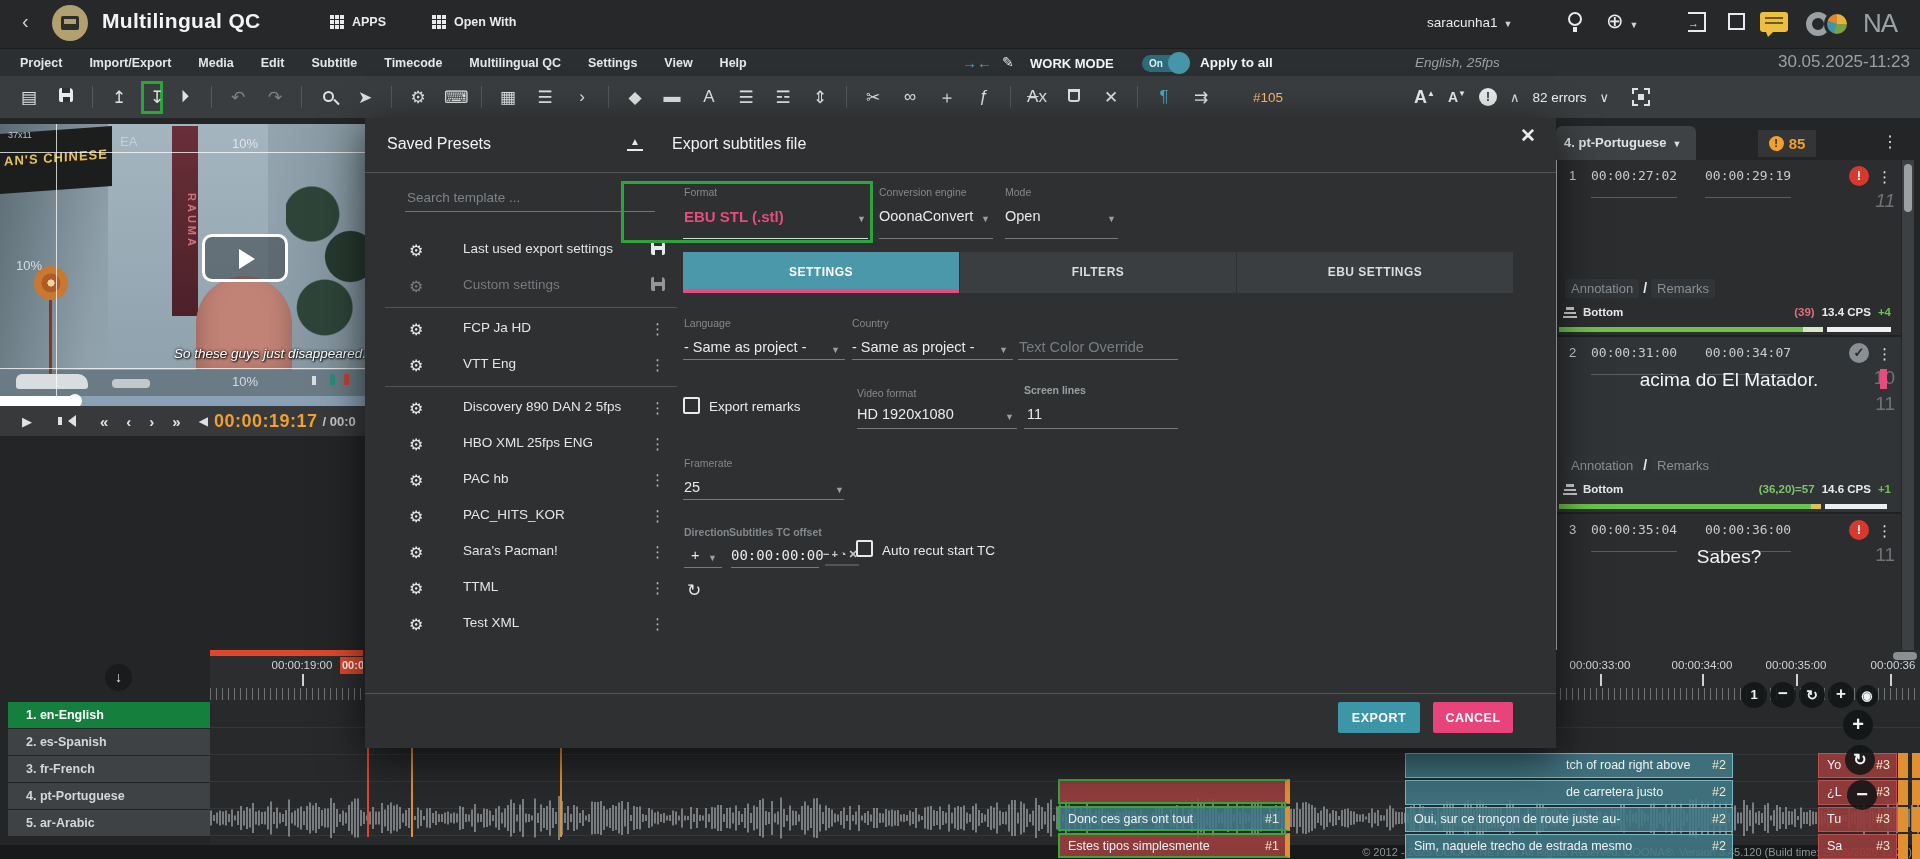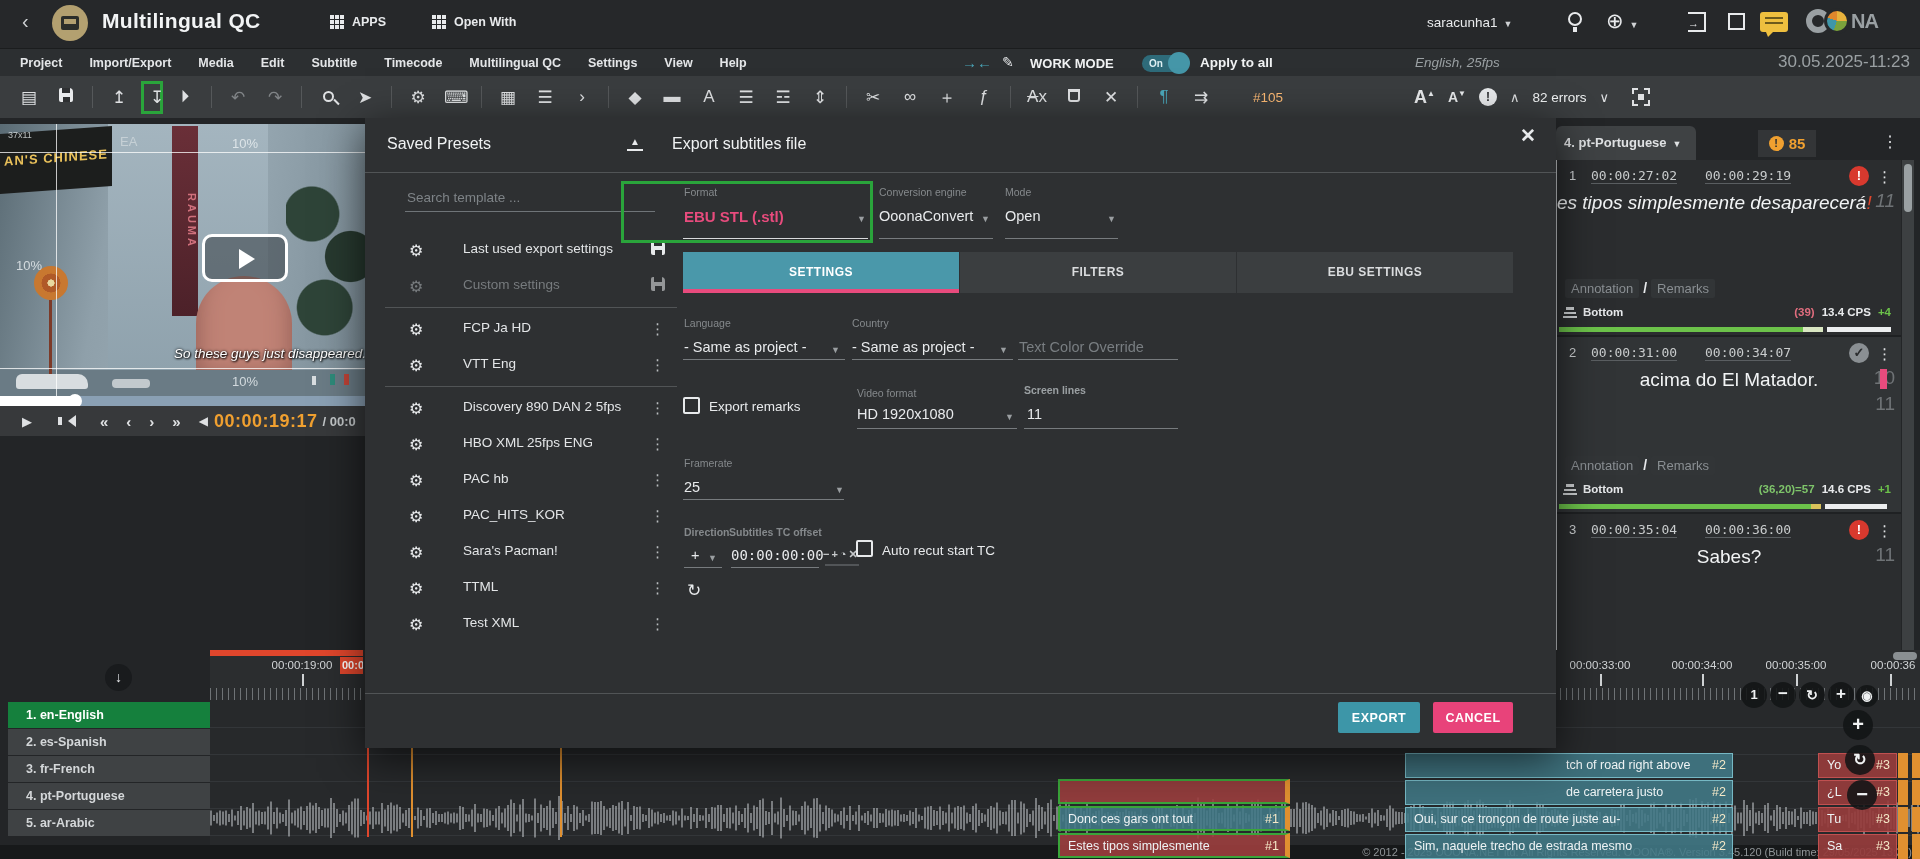--- a/index.html
+++ b/index.html
@@ -26,21 +26,21 @@
 .exit b{position:absolute;right:5px;top:1px;font-weight:normal}
 .fsq{position:absolute;left:1728px;top:13px;width:17px;height:17px;border:2px solid #e8eaec;background:
  linear-gradient(#26282a 0 0) 50% 0/7px 4px no-repeat,linear-gradient(#26282a 0 0) 50% 100%/7px 4px no-repeat,
  linear-gradient(#26282a 0 0) 0 50%/4px 7px no-repeat,linear-gradient(#26282a 0 0) 100% 50%/4px 7px no-repeat}
 .chat{position:absolute;left:1760px;top:12px;width:28px;height:20px;background:#eebf3f;border-radius:3px}
 .chat:before{content:"";position:absolute;left:5px;top:5px;width:18px;height:2px;background:#6d5a1c;box-shadow:0 5px 0 #6d5a1c}
 .chat:after{content:"";position:absolute;left:6px;top:20px;border:5px solid transparent;border-top-color:#eebf3f;border-left-width:2px}
 .oologo{position:absolute;left:1806px;top:8px;display:flex;align-items:center}
 .oologo .o1{width:24px;height:24px;border:6px solid #9aa0a3;border-radius:50%}
 .oologo .o2{width:26px;height:26px;border-radius:50%;margin-left:-6px;background:conic-gradient(#e8b23c 0 90deg,#7ba23c 90deg 200deg,#3f96a8 200deg 290deg,#e0872c 290deg);border:3px solid #26282a}
-.oologo .na{font-size:20px;font-weight:bold;color:#9aa0a3;letter-spacing:-1px;margin-left:1px}
+.oologo .na{font-size:26px;font-weight:normal;color:#9aa0a3;letter-spacing:-1px;margin-left:13px}
 
 #mnu{position:absolute;left:0;top:48px;width:1920px;height:28px;background:#2c2f31;border-top:1px solid #1b1d1e}
 #mnu nav{display:flex;gap:27px;padding-left:20px;align-items:center;height:28px}
 #mnu nav span{font-size:12.5px;font-weight:bold;color:#e4e6e8;white-space:nowrap}
 #mnu .colps{position:absolute;left:962px;top:5px;color:#4aa7ba;font-size:15px;font-weight:bold}
 #mnu .pen{position:absolute;left:1002px;top:5px;font-size:14px;color:#e8eaec}
 #mnu .wm{position:absolute;left:1030px;top:7px;font-size:13px;font-weight:bold;color:#f0f2f3}
 #mnu .tgl{position:absolute;left:1142px;top:6px;width:46px;height:17px;border-radius:9px;background:#2e6b7a;color:#dff0f3;font-size:10px;font-weight:bold;line-height:17px;padding-left:7px}
 #mnu .tgl:after{content:"";position:absolute;right:-2px;top:-3px;width:22px;height:22px;border-radius:50%;background:#4596a8}
 #mnu .apply{position:absolute;left:1200px;top:6px;font-size:13.5px;font-weight:bold;color:#f0f2f3}
@@ -110,21 +110,21 @@
 #rp .badge{position:absolute;left:202px;top:12px;width:58px;height:27px;background:#333537;display:flex;align-items:center;justify-content:center;gap:5px}
 #rp .badge .ic{width:15px;height:15px;border-radius:50%;background:#f0a030;color:#2c2e30;font-size:11px;font-weight:bold;text-align:center;line-height:15px}
 #rp .badge .n{color:#f0a030;font-size:15px;font-weight:bold}
 #rp .kebab{position:absolute;left:326px;top:14px;font-size:16px;color:#dfe1e3}
 #rows{position:absolute;left:0;top:42px;width:345px;height:492px;background:#2b2d2f;border-left:1px solid #c8cbcd;border-bottom:1px solid #707477}
 .srow{position:relative;border-bottom:2px solid #1f2123}
 .srow .hd{position:relative;height:30px;padding-top:8px}
 .srow .idx{position:absolute;left:12px;top:8px;font-size:13px;color:#cfd2d4}
 .srow .tc1{position:absolute;left:34px;top:8px}
 .srow .tc2{position:absolute;left:148px;top:8px}
-.tcv{font-family:"DejaVu Sans Mono",monospace;font-size:13px;color:#c9cccd;border-bottom:1px solid #5a5e61;padding-bottom:0}
+.tcv{font-family:"DejaVu Sans Mono",monospace;font-size:13px;color:#c9cccd;border-bottom:1px solid #5a5e61;padding-bottom:14px}
 .srow .st{position:absolute;left:292px;top:6px;width:20px;height:20px;border-radius:50%;text-align:center;line-height:20px;font-size:13px;font-weight:bold}
 .st.err{background:#d8392e;color:#fff}
 .st.ok{background:#8a8f93;color:#2b2d2f}
 .srow .kb{position:absolute;left:320px;top:8px;font-size:15px;color:#dfe1e3}
 .srow .txt{position:relative;height:70px;font-size:19px;font-style:normal;color:#f2f4f5;overflow:hidden}
 .srow .line{white-space:nowrap;text-align:center;line-height:26px}
 .srow .rn{position:absolute;right:6px;color:#6f7376;font-size:19px}
 .srow .ann{position:relative;height:24px;padding-left:8px}
 .srow .ann span{font-size:13px;color:#8a8f93;background:#323537;padding:2px 6px;border-radius:2px}
 .srow .ann b{color:#e8eaec;font-size:14px;margin:0 4px}
@@ -369,21 +369,20 @@
 
       <div class="srow" style="height:177px">
         <div class="hd">
           <span class="idx">1</span>
           <span class="tc1 tcv">00:00:27:02</span>
           <span class="tc2 tcv">00:00:29:19</span>
           <span class="st err">!</span>
           <span class="kb">⋮</span>
         </div>
         <div class="txt" style="font-style:italic">
-          <div class="line" style="text-align:right;padding-right:36px"><span>es tipos simplesmente desaparecerá</span><span style="color:#e0462c">!</span></div>
           <span class="rn" style="top:0">11</span>
         </div>
         <div style="height:19px"></div>
         <div class="ann">
           <span>Annotation</span><b>/</b><span>Remarks</span>
         </div>
         <div class="bot">
           <i class="stk"></i>
           <span class="pos">Bottom</span>
           <span class="stats">

